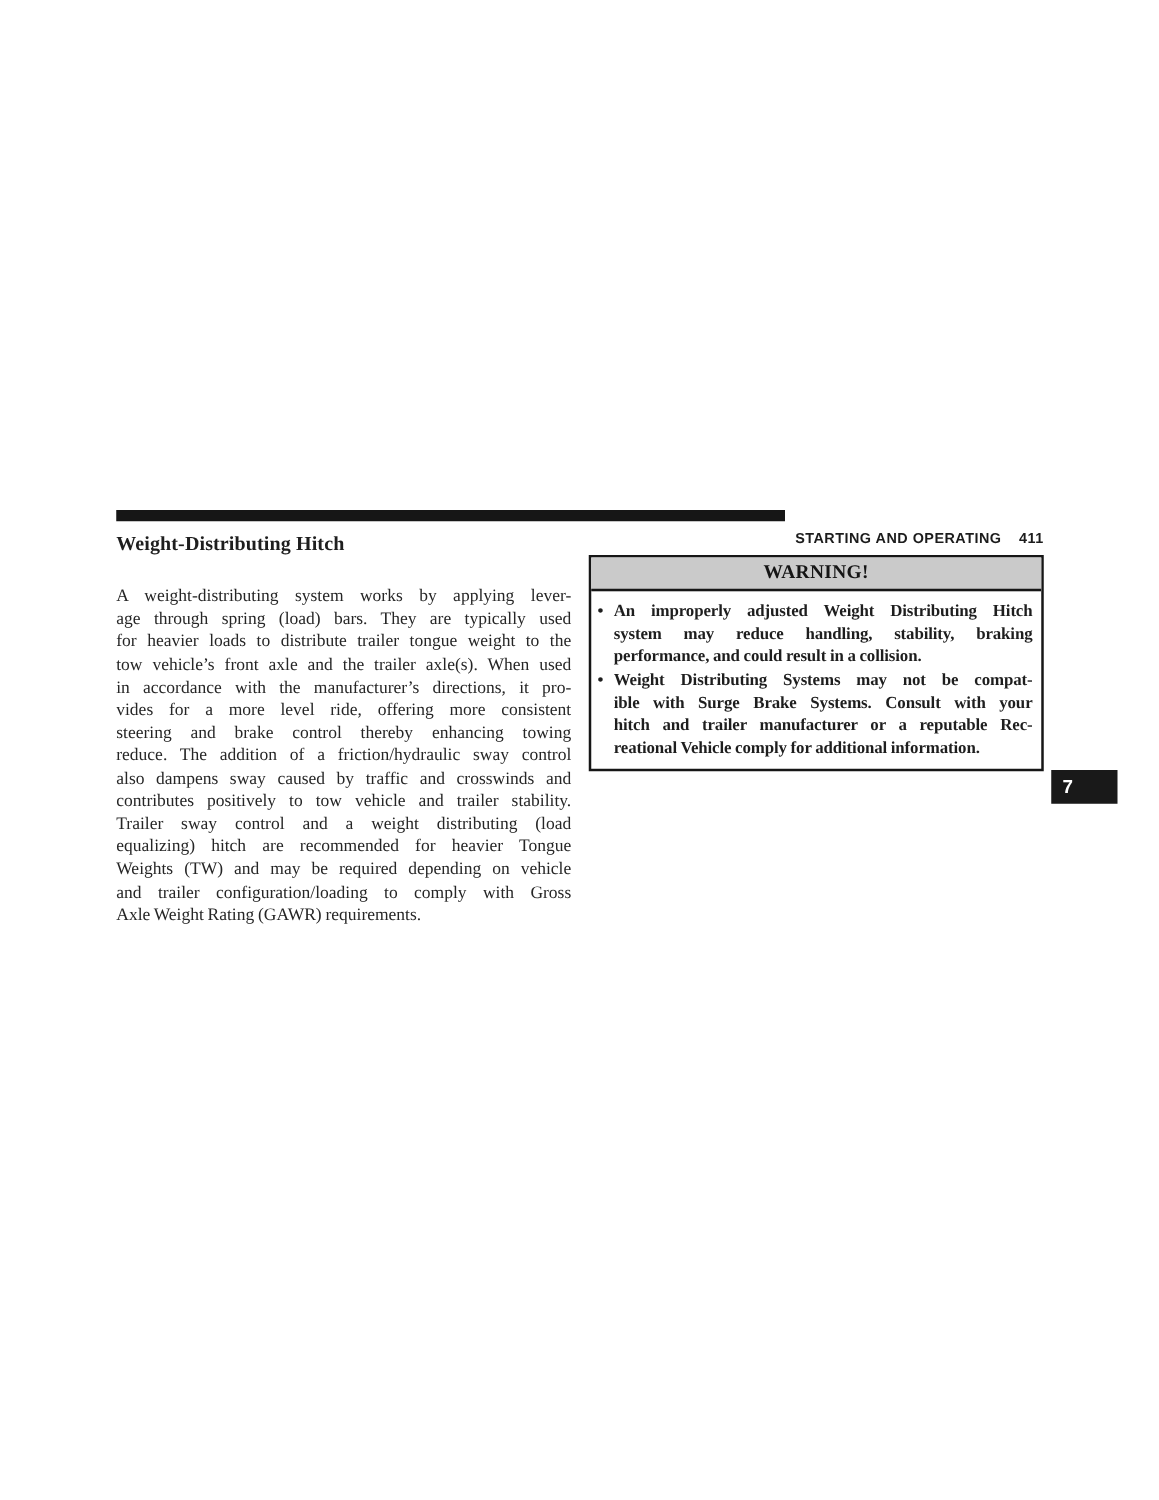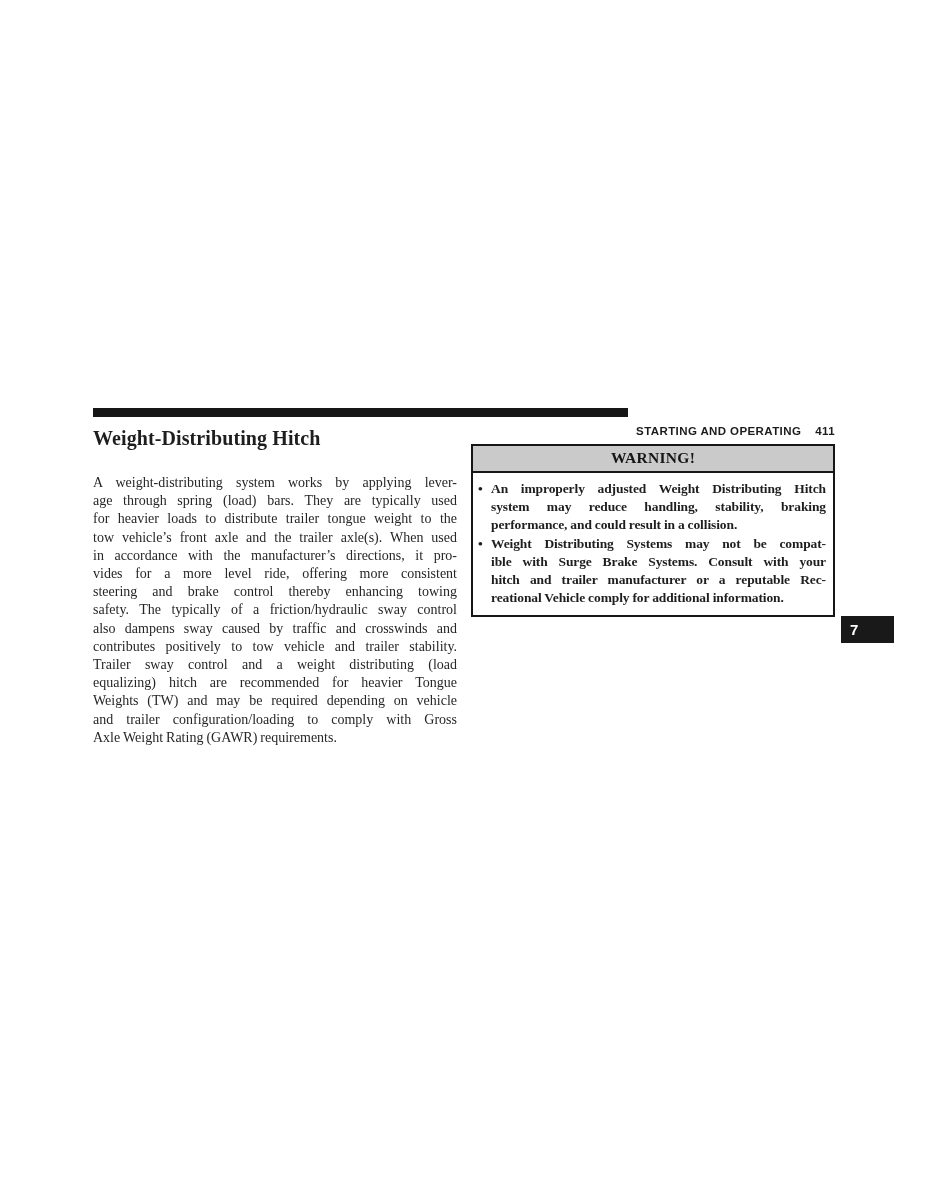--- a/index.html
+++ b/index.html
@@ -37,21 +37,21 @@
   .header-text .pagenum { margin-left: 14px; }
 
   
   .left-col {
     position: absolute;
     left: 93px;
     top: 427px;
     width: 364px;
   }
   .heading {
-    font-size: 20px;
+    font-size: 16px;
     font-weight: bold;
     margin: 0 0 10px 0;
     color: #1e1e1e;
     letter-spacing: 0.1px;
   }
   .body-text {
     font-size: 14px;
     line-height: 18.2px;
     word-spacing: -0.5px;
     color: #262626;
@@ -135,21 +135,21 @@
   <div class="left-col">
     <h2 class="heading">Weight-Distributing Hitch</h2>
     <div class="body-text">
         <div class="jline">A weight-distributing system works by applying lever-</div>
         <div class="jline">age through spring (load) bars. They are typically used</div>
         <div class="jline">for heavier loads to distribute trailer tongue weight to the</div>
         <div class="jline">tow vehicle’s front axle and the trailer axle(s). When used</div>
         <div class="jline">in accordance with the manufacturer’s directions, it pro-</div>
         <div class="jline">vides for a more level ride, offering more consistent</div>
         <div class="jline">steering and brake control thereby enhancing towing</div>
-        <div class="jline">safety. The typically of a friction/hydraulic sway control</div>
+        <div class="jline">reduce. The addition of a friction/hydraulic sway control</div>
         <div class="jline">also dampens sway caused by traffic and crosswinds and</div>
         <div class="jline">contributes positively to tow vehicle and trailer stability.</div>
         <div class="jline">Trailer sway control and a weight distributing (load</div>
         <div class="jline">equalizing) hitch are recommended for heavier Tongue</div>
         <div class="jline">Weights (TW) and may be required depending on vehicle</div>
         <div class="jline">and trailer configuration/loading to comply with Gross</div>
         <div class="jline last">Axle Weight Rating (GAWR) requirements.</div>
       </div>
   </div>
 

